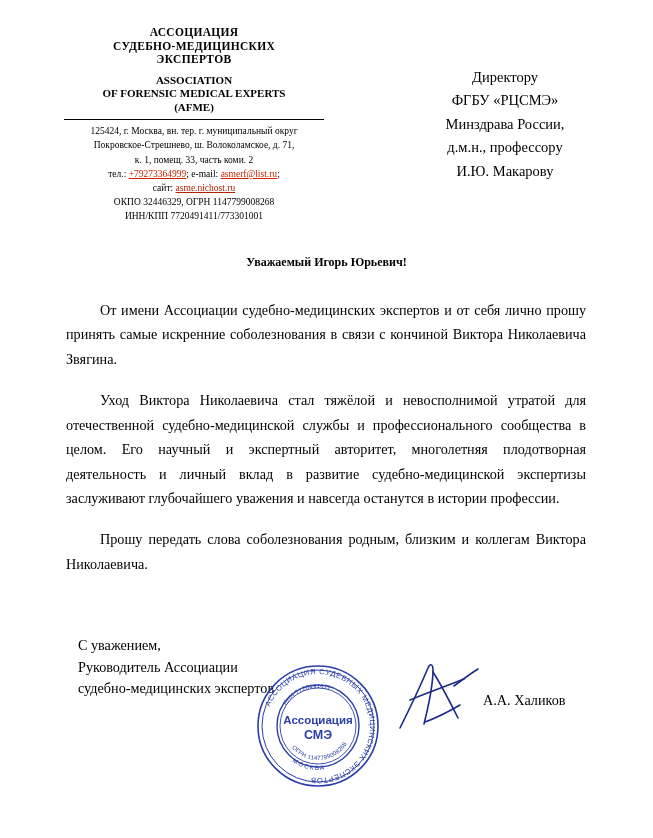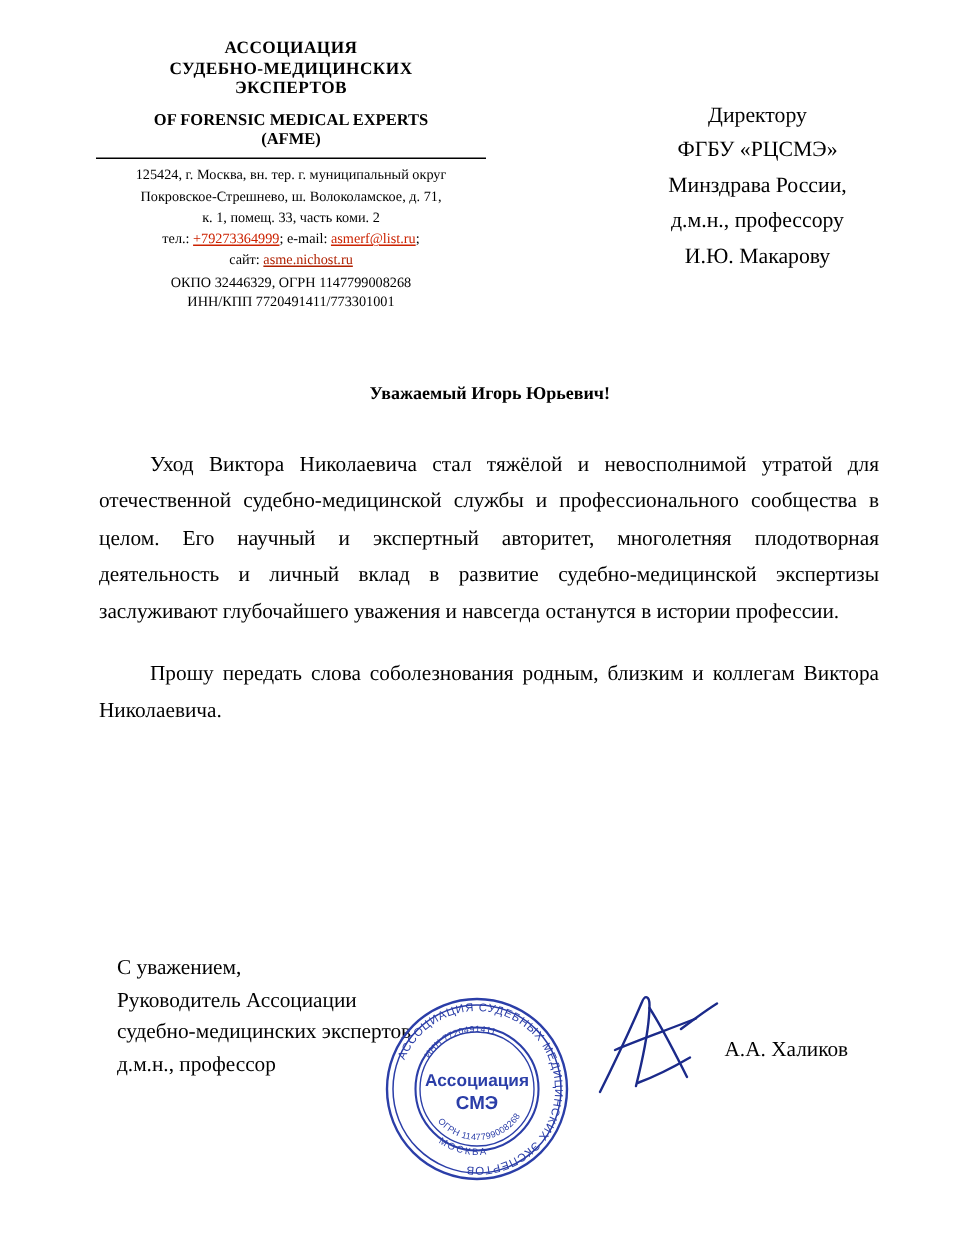--- a/index.html
+++ b/index.html
@@ -159,20 +159,21 @@
 <div class="page">
 
   <div class="letterhead">
     <div class="lh-org">
       <div>АССОЦИАЦИЯ</div>
       <div>СУДЕБНО-МЕДИЦИНСКИХ</div>
       <div>ЭКСПЕРТОВ</div>
     </div>
 
     <div class="lh-org-en">
+      <div>ASSOCIATION</div>
       <div>OF FORENSIC MEDICAL EXPERTS</div>
     </div>
     <div class="lh-abbr-en">(AFME)</div>
 
     <div class="lh-rule"></div>
 
     <div class="lh-address">
       <div class="wide">125424, г. Москва, вн. тер. г. муниципальный округ</div>
       <div class="wide">Покровское-Стрешнево, ш. Волоколамское, д. 71,</div>
       <div>к. 1, помещ. 33, часть коми. 2</div>
@@ -195,29 +196,29 @@
     <div>Директору</div>
     <div>ФГБУ «РЦСМЭ»</div>
     <div>Минздрава России,</div>
     <div>д.м.н., профессору</div>
     <div>И.Ю. Макарову</div>
   </div>
 
   <div class="salutation">Уважаемый Игорь Юрьевич!</div>
 
   <div class="body-text">
+    <p>От имени Ассоциации судебно-медицинских экспертов и от себя лично прошу принять самые искренние соболезнования в связи с кончиной Виктора Николаевича Звягина.</p>
     <p>Уход Виктора Николаевича стал тяжёлой и невосполнимой утратой для отечественной судебно-медицинской службы и профессионального сообщества в целом. Его научный и экспертный авторитет, многолетняя плодотворная деятельность и личный вклад в развитие судебно-медицинской экспертизы заслуживают глубочайшего уважения и навсегда останутся в истории профессии.</p>
     <p>Прошу передать слова соболезнования родным, близким и коллегам Виктора Николаевича.</p>
   </div>
 
   <div class="sign-block">
     <div>С уважением,</div>
     <div>Руководитель Ассоциации</div>
     <div>судебно-медицинских экспертов</div>
-    <div>д.м.н., профессор</div>
   </div>
 
   <div class="sign-name">А.А. Халиков</div>
 
   <svg class="scribble" viewBox="0 0 95 75">
     <g fill="none" stroke="#1b2a8a" stroke-width="1.6" stroke-linecap="round">
       <path d="M8 68 C20 44 30 22 36 8 C38 3 41 4 41 10 C41 26 36 48 32 64"></path>
       <path d="M18 40 C34 33 52 27 72 19"></path>
       <path d="M41 12 C50 26 58 42 66 58"></path>
       <path d="M62 26 C70 20 78 14 86 9"></path>

